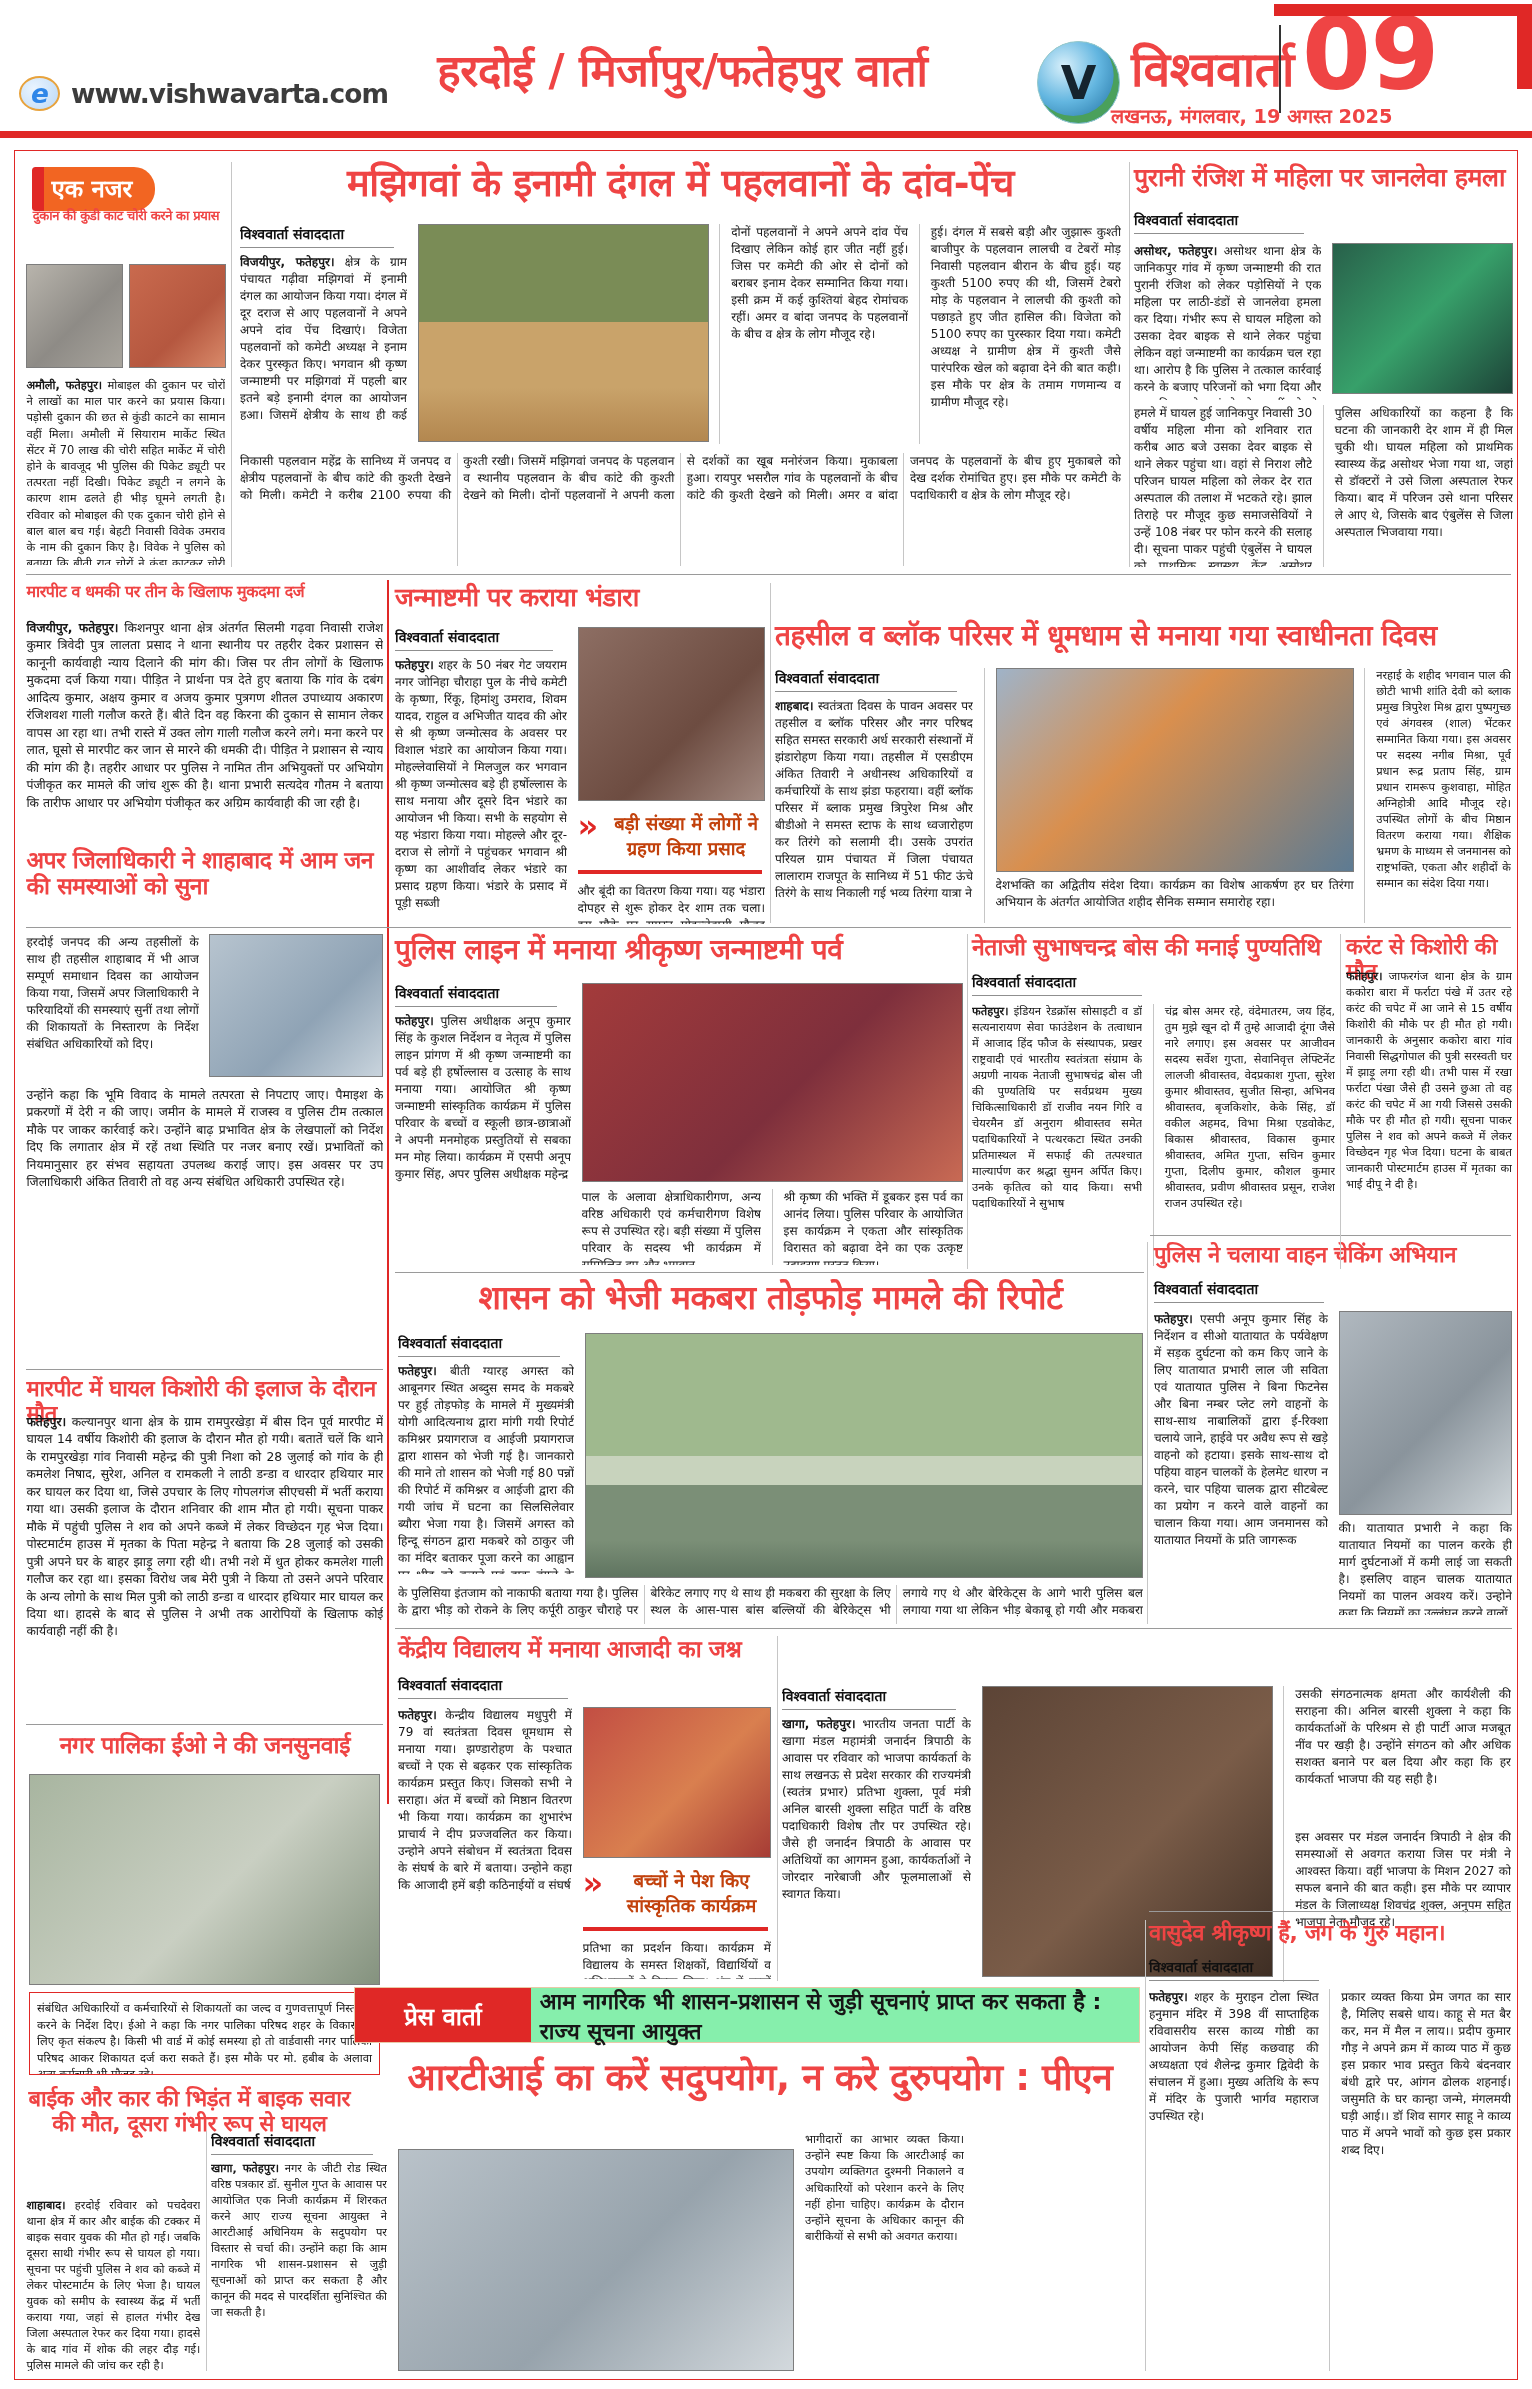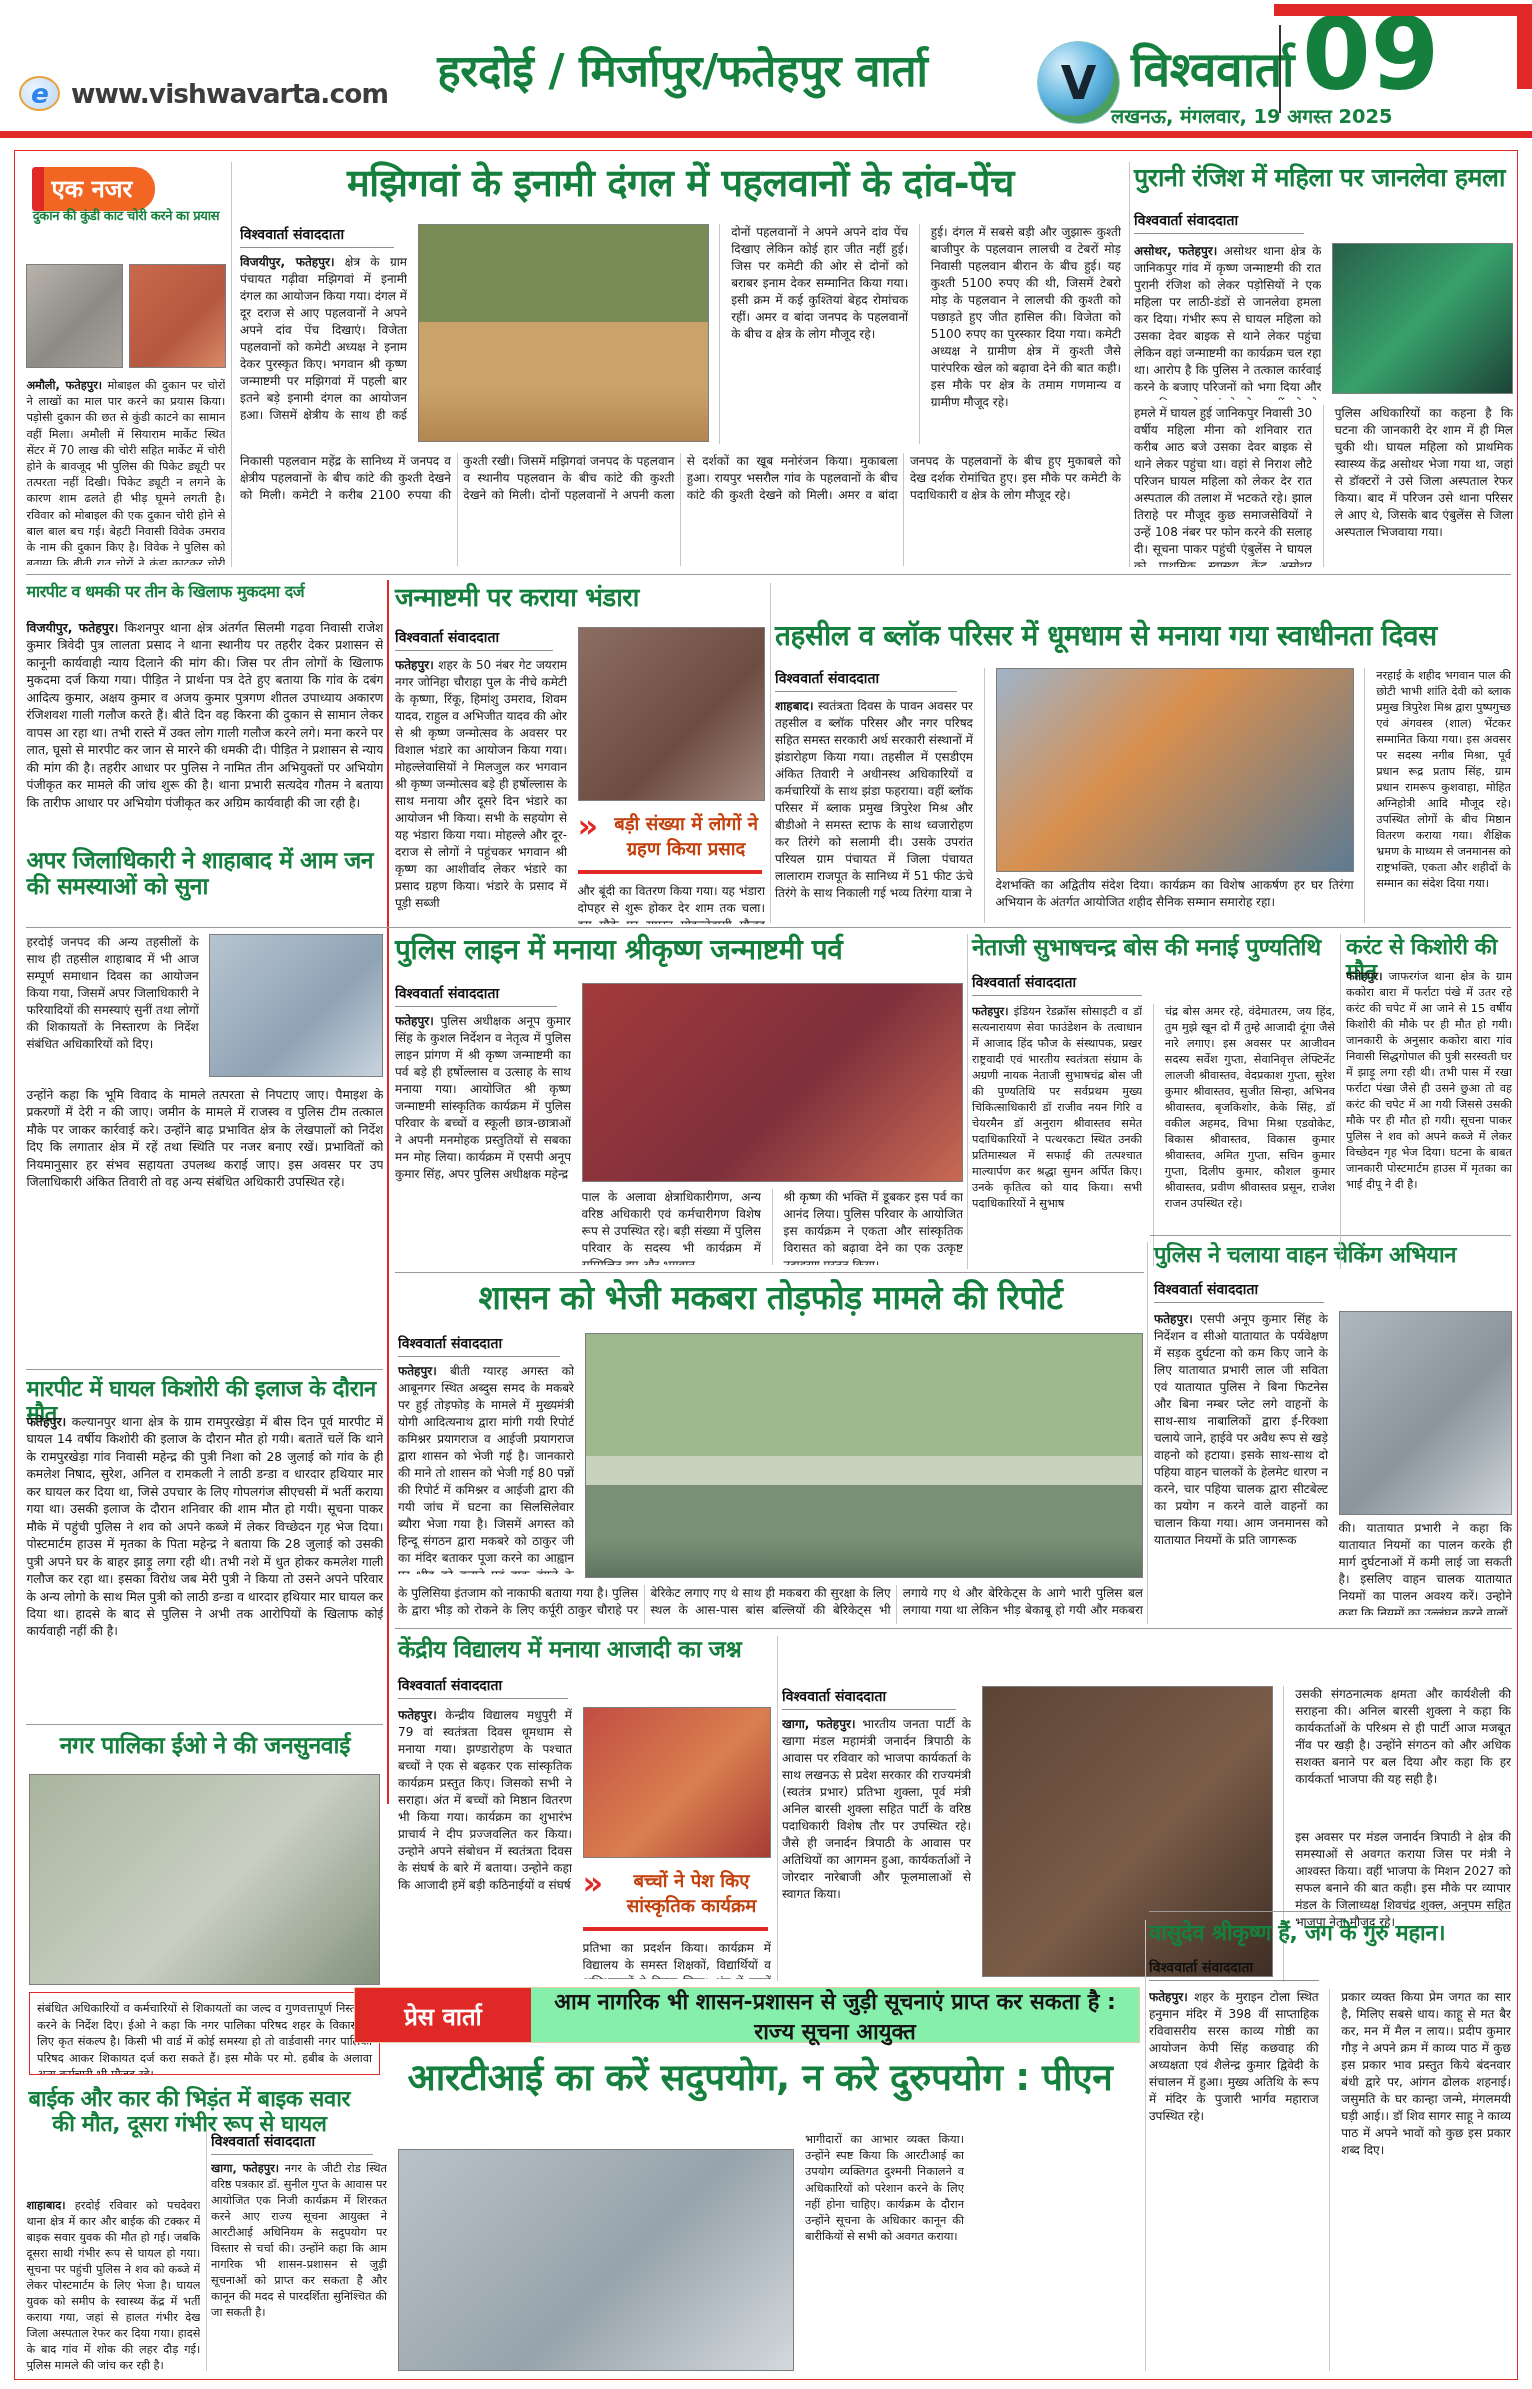--- a/index.html
+++ b/index.html
@@ -1,36 +1,36 @@
 <!DOCTYPE html>
 <html style="font-size:14px"><head>
 <meta charset="utf-8">
 <style>
   *{margin:0;padding:0;box-sizing:border-box}
   body{background:#d9d9d9;font-family:"DejaVu Sans","Liberation Sans",sans-serif;}
   #page{position:relative;width:1532px;height:2389px;margin:0 auto;background:#fff;color:#141414;overflow:hidden;}
   .abs{position:absolute}
-  .h{font-weight:bold;color:#15803d;line-height:1.14;letter-spacing:-0.4px}
+  .h{font-weight:bold;color:#ef4444;line-height:1.14;letter-spacing:-0.4px}
   .center{text-align:center}
   .bt{font-size:12.3px;line-height:1.42;text-align:justify;color:#171717;overflow:hidden}
   .cols{display:flex;gap:10.6px}
   .cols>*{min-width:0;overflow:hidden}
   .vr>*+*{border-left:0.9px solid #c6c6c6;padding-left:11px}
   .byline{font-weight:bold;font-size:14px;color:#101010;border-bottom:1.8px solid #8f8f8f;padding-bottom:3.5px;margin-bottom:6.2px;width:92%}
   .photo{border:0.9px solid #7d7d7d}
   .pq{display:flex;gap:8.8px;align-items:flex-start;margin-top:10.6px}
   .chev{color:#e02826;font-size:32px;font-weight:bold;line-height:.9}
   .pqt{flex:1;font-size:18.5px;font-weight:bold;text-align:center;line-height:1.35;color:#c2410c}
   .pqr{height:3.5px;background:#e02826;margin:8.8px 3.5px 8.8px 0}
   .hr{background:#9a9a9a;height:0.9px}
   .redbar{background:#e02826}
   .tag-ek{display:inline-block;background:linear-gradient(90deg,#e02826 0 12.3px,#f26522 12.3px);color:#fff;font-weight:bold;font-size:24px;padding:4.4px 23px 6.2px 19.4px;border-radius:3.5px 21px 21px 3.5px}
   .tag-press{background:#e02826;color:#fff;font-size:24px;font-weight:bold;display:flex;align-items:center;justify-content:center;padding:0 16px;flex:0 0 176px}
   .strip{background:#86efac;display:flex;align-items:stretch;border:0.9px solid #e8c9a8}
-  .striptxt{flex:1;display:flex;align-items:center;justify-content:center;font-size:22px;font-weight:bold;color:#161616;padding:0 8.8px;text-align:center}
+  .striptxt{flex:1;display:flex;align-items:center;justify-content:center;font-size:22px;font-weight:bold;color:#161616;padding:0 8.8px;}
   .ie{width:41px;height:35px;border:2.6px solid #e8a33d;border-radius:50%;display:flex;align-items:center;justify-content:center;color:#2f86e8;font-style:italic;font-weight:bold;font-size:26.4px;background:radial-gradient(circle at 35% 35%,#eaf4ff,#bcd9f6)}
   .globe{width:83px;height:83px;border-radius:50%;background:radial-gradient(circle at 32% 30%,#d8f0fb,#63b6e0 45%,#2e7fae 80%),#2e7fae;display:flex;align-items:center;justify-content:center;border:1.8px solid #9cc;box-shadow:inset -5.3px -7px 0 #4aa05c}
   .globe span{font-size:46px;font-weight:bold;color:#15242e}
   .url{font-size:26.4px;font-weight:bold;color:#3c3c3c;letter-spacing:-0.9px}
   .redbox{border:1.8px solid #e02826;padding:7px;font-size:11.4px;line-height:1.45;text-align:justify;overflow:hidden}
 </style>
 </head>
 <body>
 
 <div id="page">

